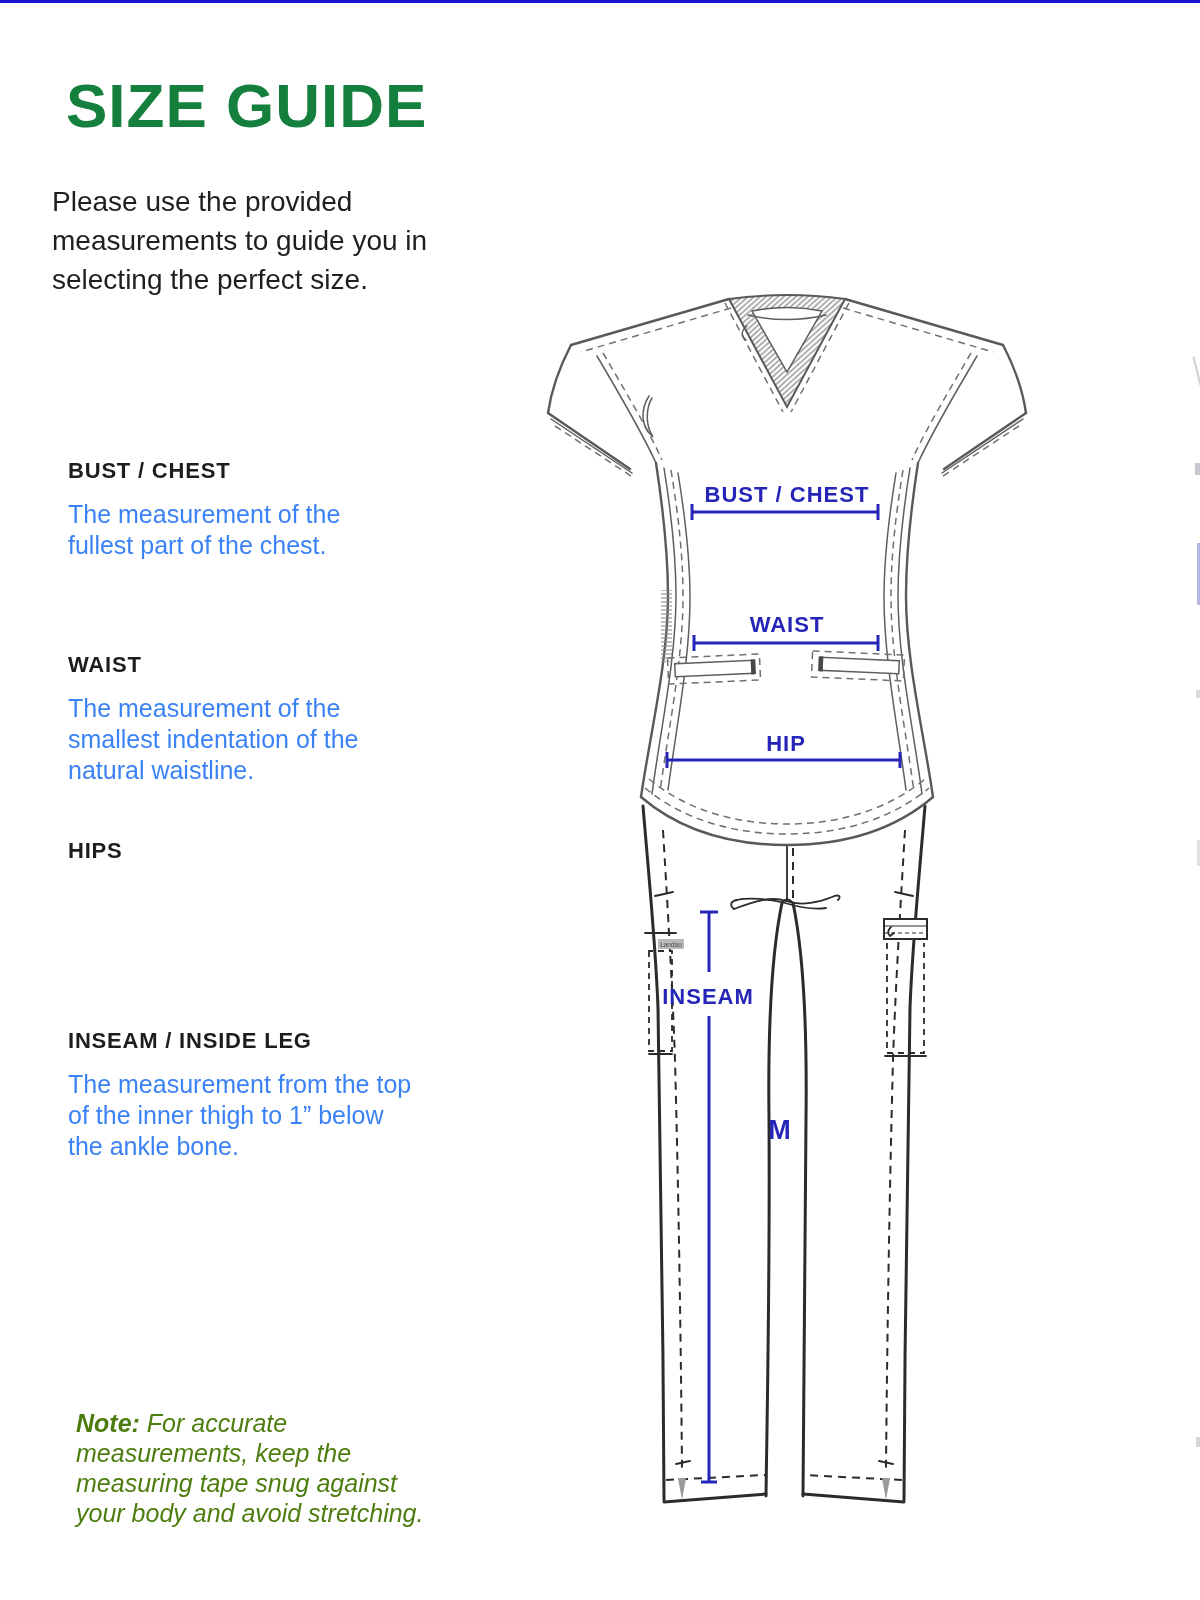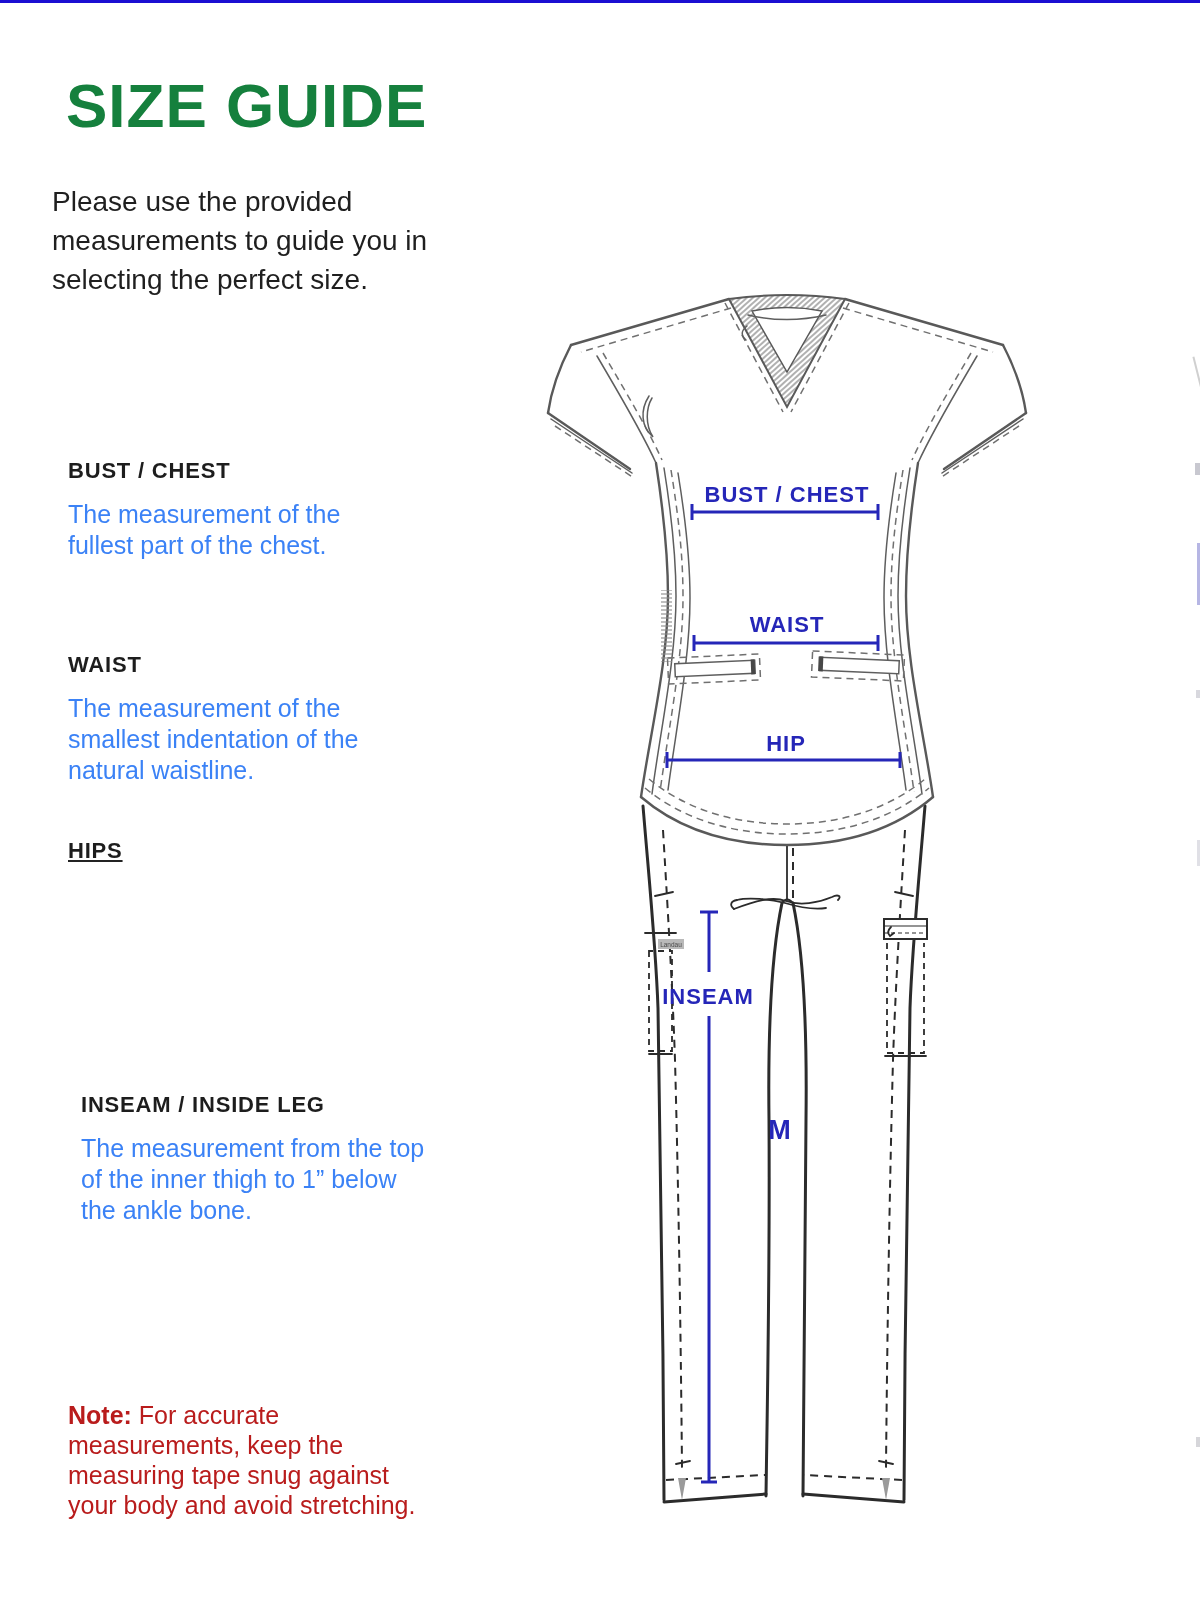--- a/index.html
+++ b/index.html
@@ -18,25 +18,25 @@
   }
   .sec{position:absolute;left:68px;width:460px;}
   .sec h2{
     margin:0 0 15px 0;font-size:22px;font-weight:700;letter-spacing:0.8px;color:#1d1d1d;
   }
   .sec p{
     margin:0;font-size:25px;line-height:31px;color:#3b82f6;white-space:pre-line;
   }
   .sec-bust{top:458px;}
   .sec-waist{top:652px;}
-  .sec-hips{top:838px;text-decoration:underline;}
-  .sec-inseam{top:1092px;margin-left:13px;}
+  .sec-hips{top:838px;}
+  .sec-inseam{top:1028px;}
   .note{
-    position:absolute;left:68px;top:1400px;width:430px;margin:0;
-    font-size:25px;line-height:30px;color:#b91c1c;
+    position:absolute;left:68px;top:1400px;width:430px;margin:8px;
+    font-size:25px;line-height:30px;color:#4d7c0f;font-style:italic;
   }
   .note b{font-weight:700;}
   .note span{white-space:pre-line;}
   .diagram{position:absolute;left:540px;top:280px;width:610px;height:1240px;}
   .diagram svg{display:block;width:610px;height:1240px;}
 
   
   .oline{fill:none;stroke:#595959;stroke-width:2.4;stroke-linecap:round;stroke-linejoin:round;}
   .othin{fill:none;stroke:#5e5e5e;stroke-width:1.5;stroke-linecap:round;}
   .dash{fill:none;stroke:#707070;stroke-width:1.5;stroke-dasharray:7 5;}

